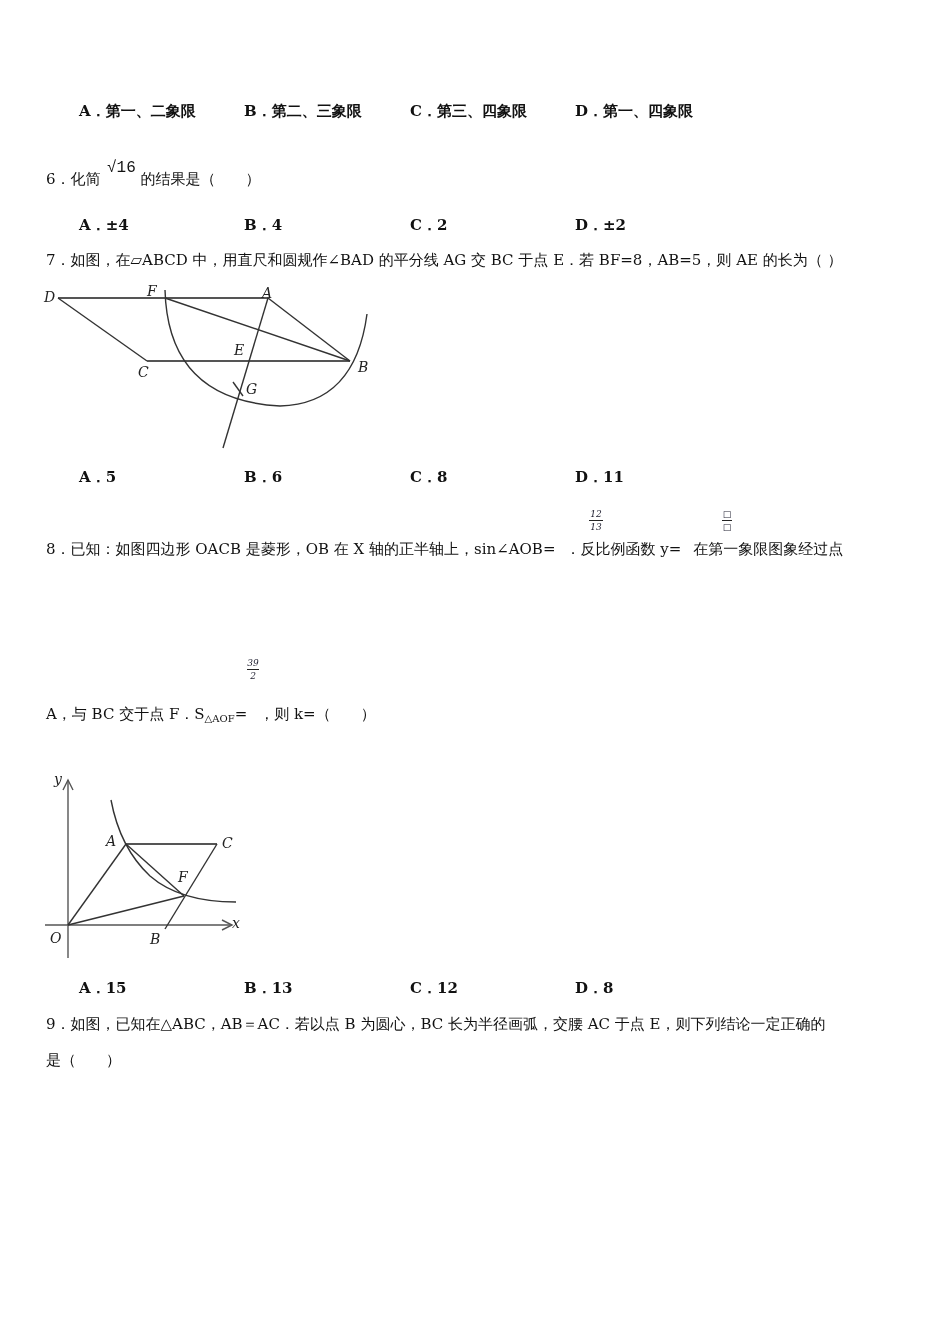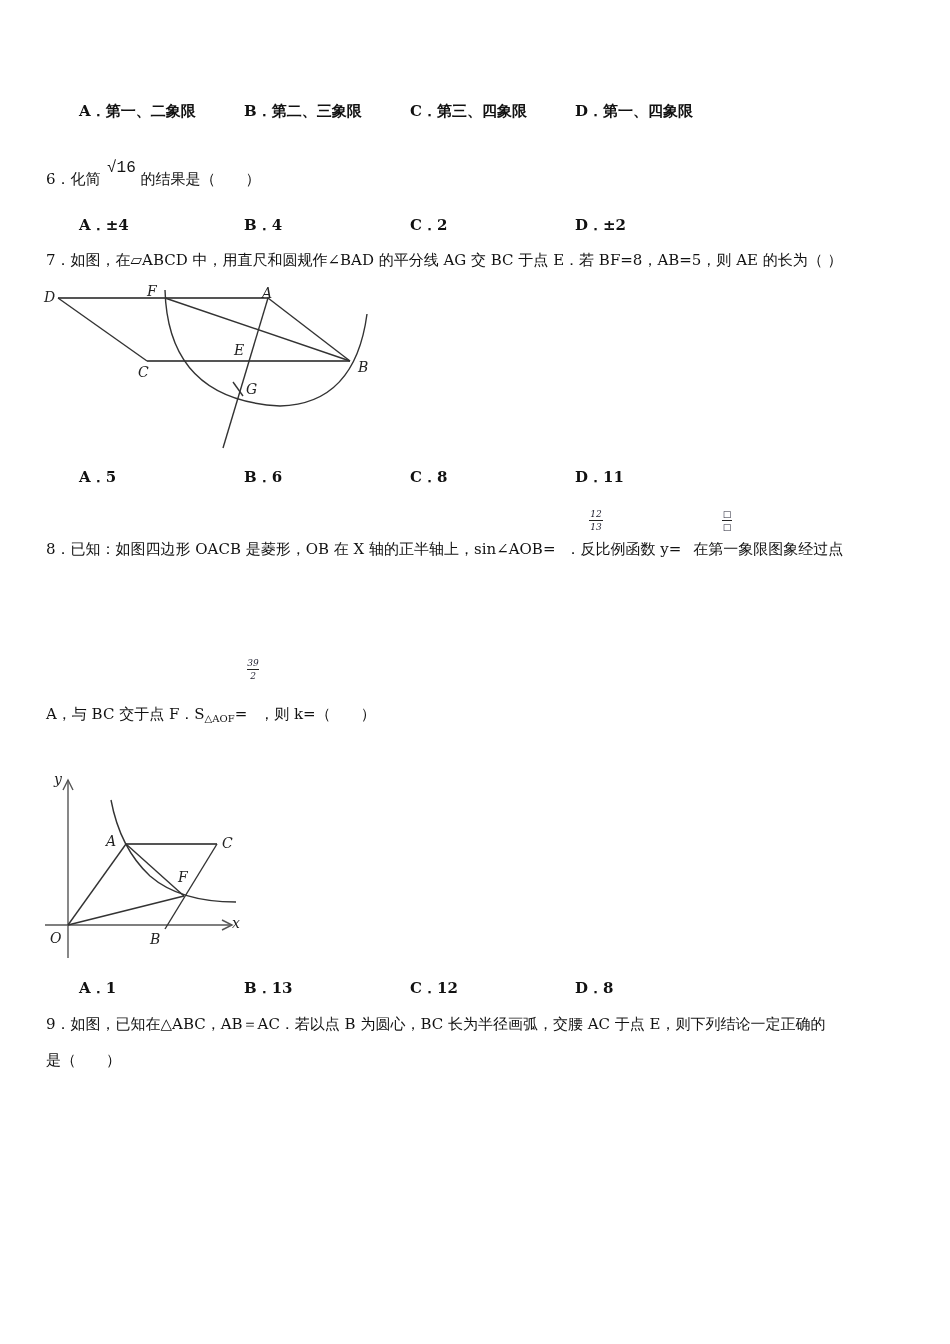--- a/index.html
+++ b/index.html
@@ -131,20 +131,20 @@
   <text x="14" y="16">y</text>
   <text x="192" y="160">x</text>
   <text x="10" y="175">O</text>
   <text x="66" y="78">A</text>
   <text x="182" y="80">C</text>
   <text x="138" y="114">F</text>
   <text x="110" y="176">B</text>
 </svg>
 
 <div class="opts" style="top:979px;">
-  <span class="opt">A．1</span>
+  <span class="opt">A．15</span>
   <span class="opt">B．13</span>
   <span class="opt">C．12</span>
   <span class="opt">D．8</span>
 </div>
 
 <div class="line" style="top:1014px;">9．如图，已知在△ABC，AB＝AC．若以点 B 为圆心，BC 长为半径画弧，交腰 AC 于点 E，则下列结论一定正确的</div>
 <div class="line" style="top:1050px;">是（　　）</div>
 
 </body></html>

